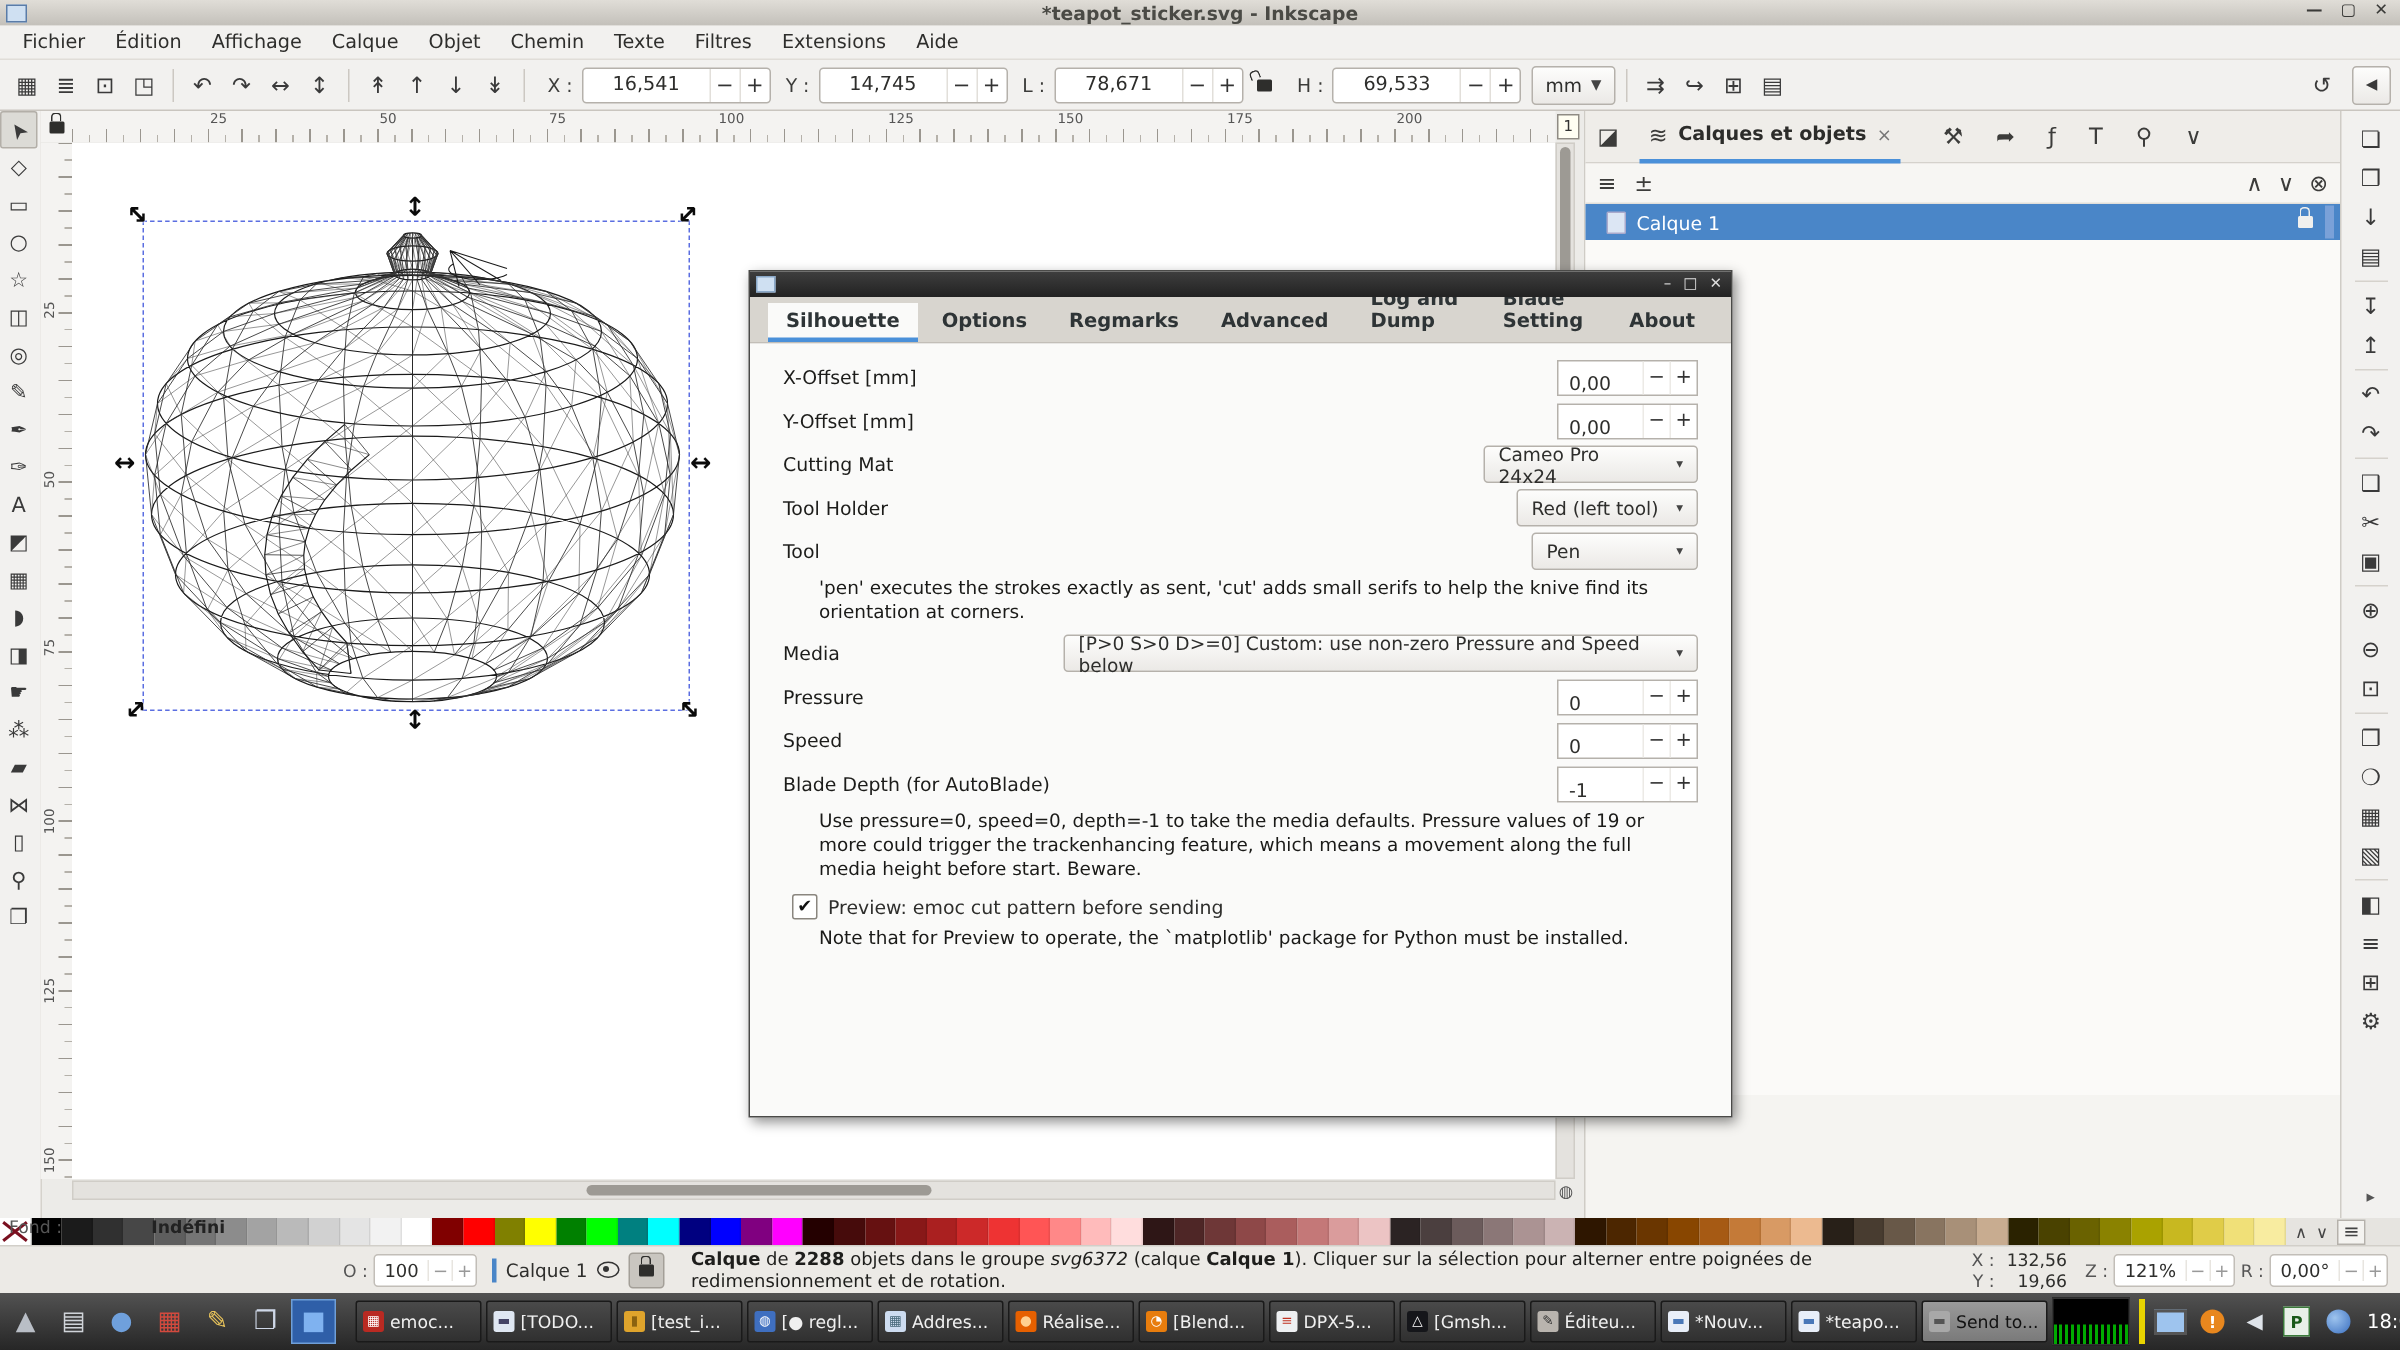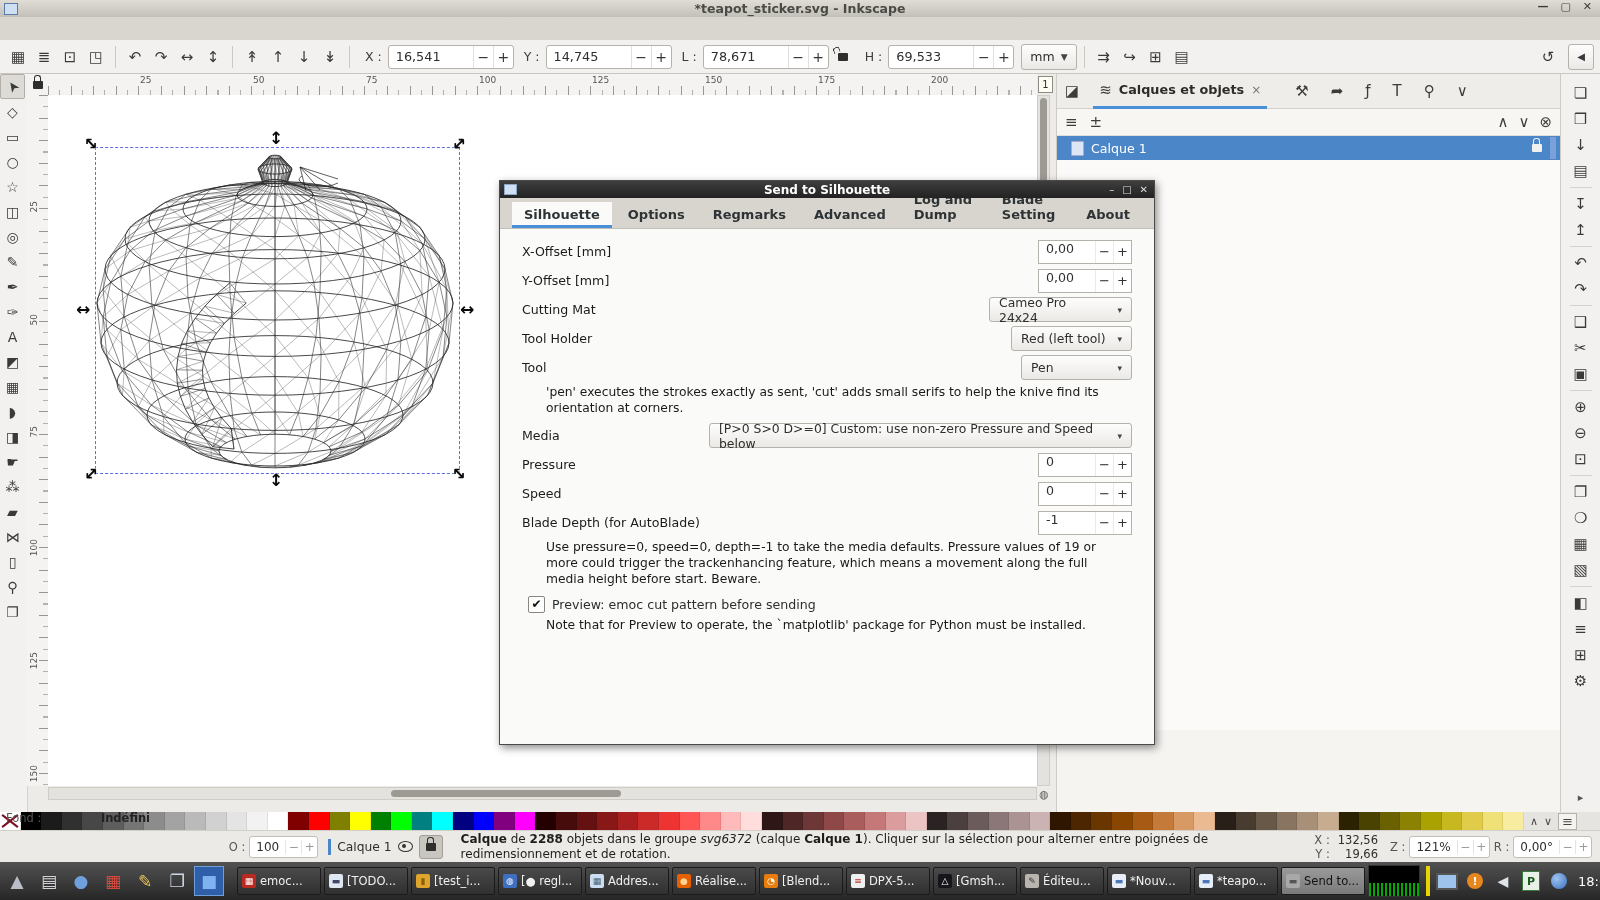--- a/index.html
+++ b/index.html
@@ -17,21 +17,21 @@
     display:flex;align-items:center;gap:2px;padding-left:6px;border-bottom:1px solid #e0ddd8;box-sizing:border-box;}
   .menubar span{padding:3px 9px;font-size:12.8px;}
   
   .toolbar{position:absolute;left:0;top:40px;width:1600px;height:34px;background:#f2f1ef;
     border-bottom:1px solid #c9c5bf;display:flex;align-items:center;padding:0 6px;box-sizing:border-box;gap:2px;}
   .tbico{width:24px;height:24px;display:flex;align-items:center;justify-content:center;
     font-size:15px;color:#3a3a3a;border-radius:3px;}
   .tbsep{width:1px;height:22px;background:#ccc8c2;margin:0 5px;}
   .fieldlab{font-size:12.5px;color:#3c3c3a;margin:0 4px 0 8px;}
   .entry{display:flex;align-items:center;background:#fff;border:1px solid #b5b1ab;border-radius:3px;height:24px;box-sizing:border-box;}
-  .entry .val{padding:0 7px;font-size:12.8px;min-width:70px;}
+  .entry .val{padding:0 7px;font-size:12.8px;min-width:70px;text-align:center;}
   .entry .sbtn{width:19px;height:100%;display:flex;align-items:center;justify-content:center;
     font-size:14px;color:#333;border-left:1px solid #e2dfda;}
   .unitbtn{display:flex;align-items:center;gap:6px;background:linear-gradient(#fdfdfc,#ebe9e6);
     border:1px solid #b5b1ab;border-radius:3px;height:24px;padding:0 8px;font-size:12.5px;}
   .arrow-down{font-size:9px;color:#444;}
   
   .workspace{position:absolute;left:0;top:74px;width:1600px;height:738px;background:#ecebe8;}
   .toolbox{position:absolute;left:0;top:0;width:27px;height:738px;background:#f2f1ef;border-right:1px solid #d5d2cc;}
   .toolbox .tool{width:25px;height:25px;display:flex;align-items:center;justify-content:center;
     font-size:14px;color:#3a3a3a;}
@@ -143,21 +143,21 @@
   .dlg-title .ic{width:11px;height:9px;background:#cfe0f2;border:1px solid #8aa8c8;margin-left:4px;}
   .dlg-title .t{position:absolute;left:0;right:0;text-align:center;font-weight:bold;font-size:12px;}
   .dlg-title .ctl{position:absolute;right:6px;display:flex;gap:8px;font-size:10px;color:#ddd;}
   .dlg-tabs{height:30px;background:#d8d5cf;display:flex;align-items:flex-end;padding:0 12px;gap:4px;border-bottom:1px solid #c2beb8;}
   .dtab{padding:5px 12px 6px;font-weight:bold;font-size:13px;color:#2e3436;}
   .dtab.active{background:#fafaf9;border-bottom:3px solid #4a90d9;padding-bottom:3px;}
   .dlg-body{position:absolute;top:48px;left:0;right:0;bottom:46px;background:#fafaf9;padding-top:8px;overflow:hidden;}
   .drow{display:flex;align-items:center;height:29px;padding:0 22px;}
   .drow .dlab{font-size:12.6px;color:#1c1c1a;}
   .dctl{margin-left:auto;}
-  .dspin{display:flex;align-items:flex-start;background:#fff;border:1px solid #b5b1ab;height:24px;box-sizing:border-box;}
+  .dspin{display:flex;align-items:flex-end;background:#fff;border:1px solid #b5b1ab;height:24px;box-sizing:border-box;}
   .dspin .val{width:42px;padding:0 7px;font-size:12.6px;}
   .dspin .sbtn{width:17px;text-align:center;font-size:13px;color:#333;border-left:1px solid #eceae6;height:100%;display:flex;align-items:center;justify-content:center;}
   .dsel{display:flex;align-items:center;gap:10px;background:linear-gradient(#fdfdfc,#ebe9e6);
     border:1px solid #b5b1ab;border-radius:3px;height:25px;padding:0 9px;font-size:12.4px;box-sizing:border-box;justify-content:space-between;}
   .dnote{padding:3px 30px 5px 46px;font-size:12.3px;line-height:1.28;color:#1a1a18;}
   .dcheck{display:flex;align-items:center;gap:7px;padding:3px 22px 2px 28px;font-size:12.6px;}
   .cbox{width:15px;height:15px;background:#fff;border:1px solid #8a867f;border-radius:2px;
     display:flex;align-items:center;justify-content:center;font-size:12px;color:#111;font-weight:bold;}
   .dlg-foot{position:absolute;left:0;right:0;bottom:0;height:40px;border-top:1px solid #d8d5cf;
     display:flex;align-items:center;justify-content:flex-end;gap:8px;padding:0 8px;}
@@ -173,20 +173,32 @@
   <div class="titlebar">
     <div class="appicon"></div>
     <div class="title">*teapot_sticker.svg - Inkscape</div>
     <div class="winctl">
       <span>—</span>
       <span>▢</span>
       <span>✕</span>
     </div>
   </div>
 
+  <div class="menubar">
+    <span>Fichier</span>
+    <span>Édition</span>
+    <span>Affichage</span>
+    <span>Calque</span>
+    <span>Objet</span>
+    <span>Chemin</span>
+    <span>Texte</span>
+    <span>Filtres</span>
+    <span>Extensions</span>
+    <span>Aide</span>
+  </div>
 
   <div class="toolbar">
     <span id="tb-groups" style="display:flex;align-items:center;gap:2px;">
         <span class="tbico">▦</span>
         <span class="tbico">≣</span>
         <span class="tbico">⊡</span>
         <span class="tbico">◳</span>
         <span class="tbsep"></span>
         <span class="tbico">↶</span>
         <span class="tbico">↷</span>
@@ -659,21 +671,20 @@
           <span class="netglobe"></span>
         </div>
       <span class="clock">18:04</span>
 
     </div>
   </div>
 
   <div class="dialog">
     <div class="dlg-title">
       <span class="ic"></span>
-      <span class="t">Send to Silhouette</span>
       <span class="ctl">
         <span>–</span>
         <span>□</span>
         <span>✕</span>
       </span>
     </div>
     <div class="dlg-tabs" id="dlg-tabs">
         <div class="dtab active">Silhouette</div>
         <div class="dtab">Options</div>
         <div class="dtab">Regmarks</div>

